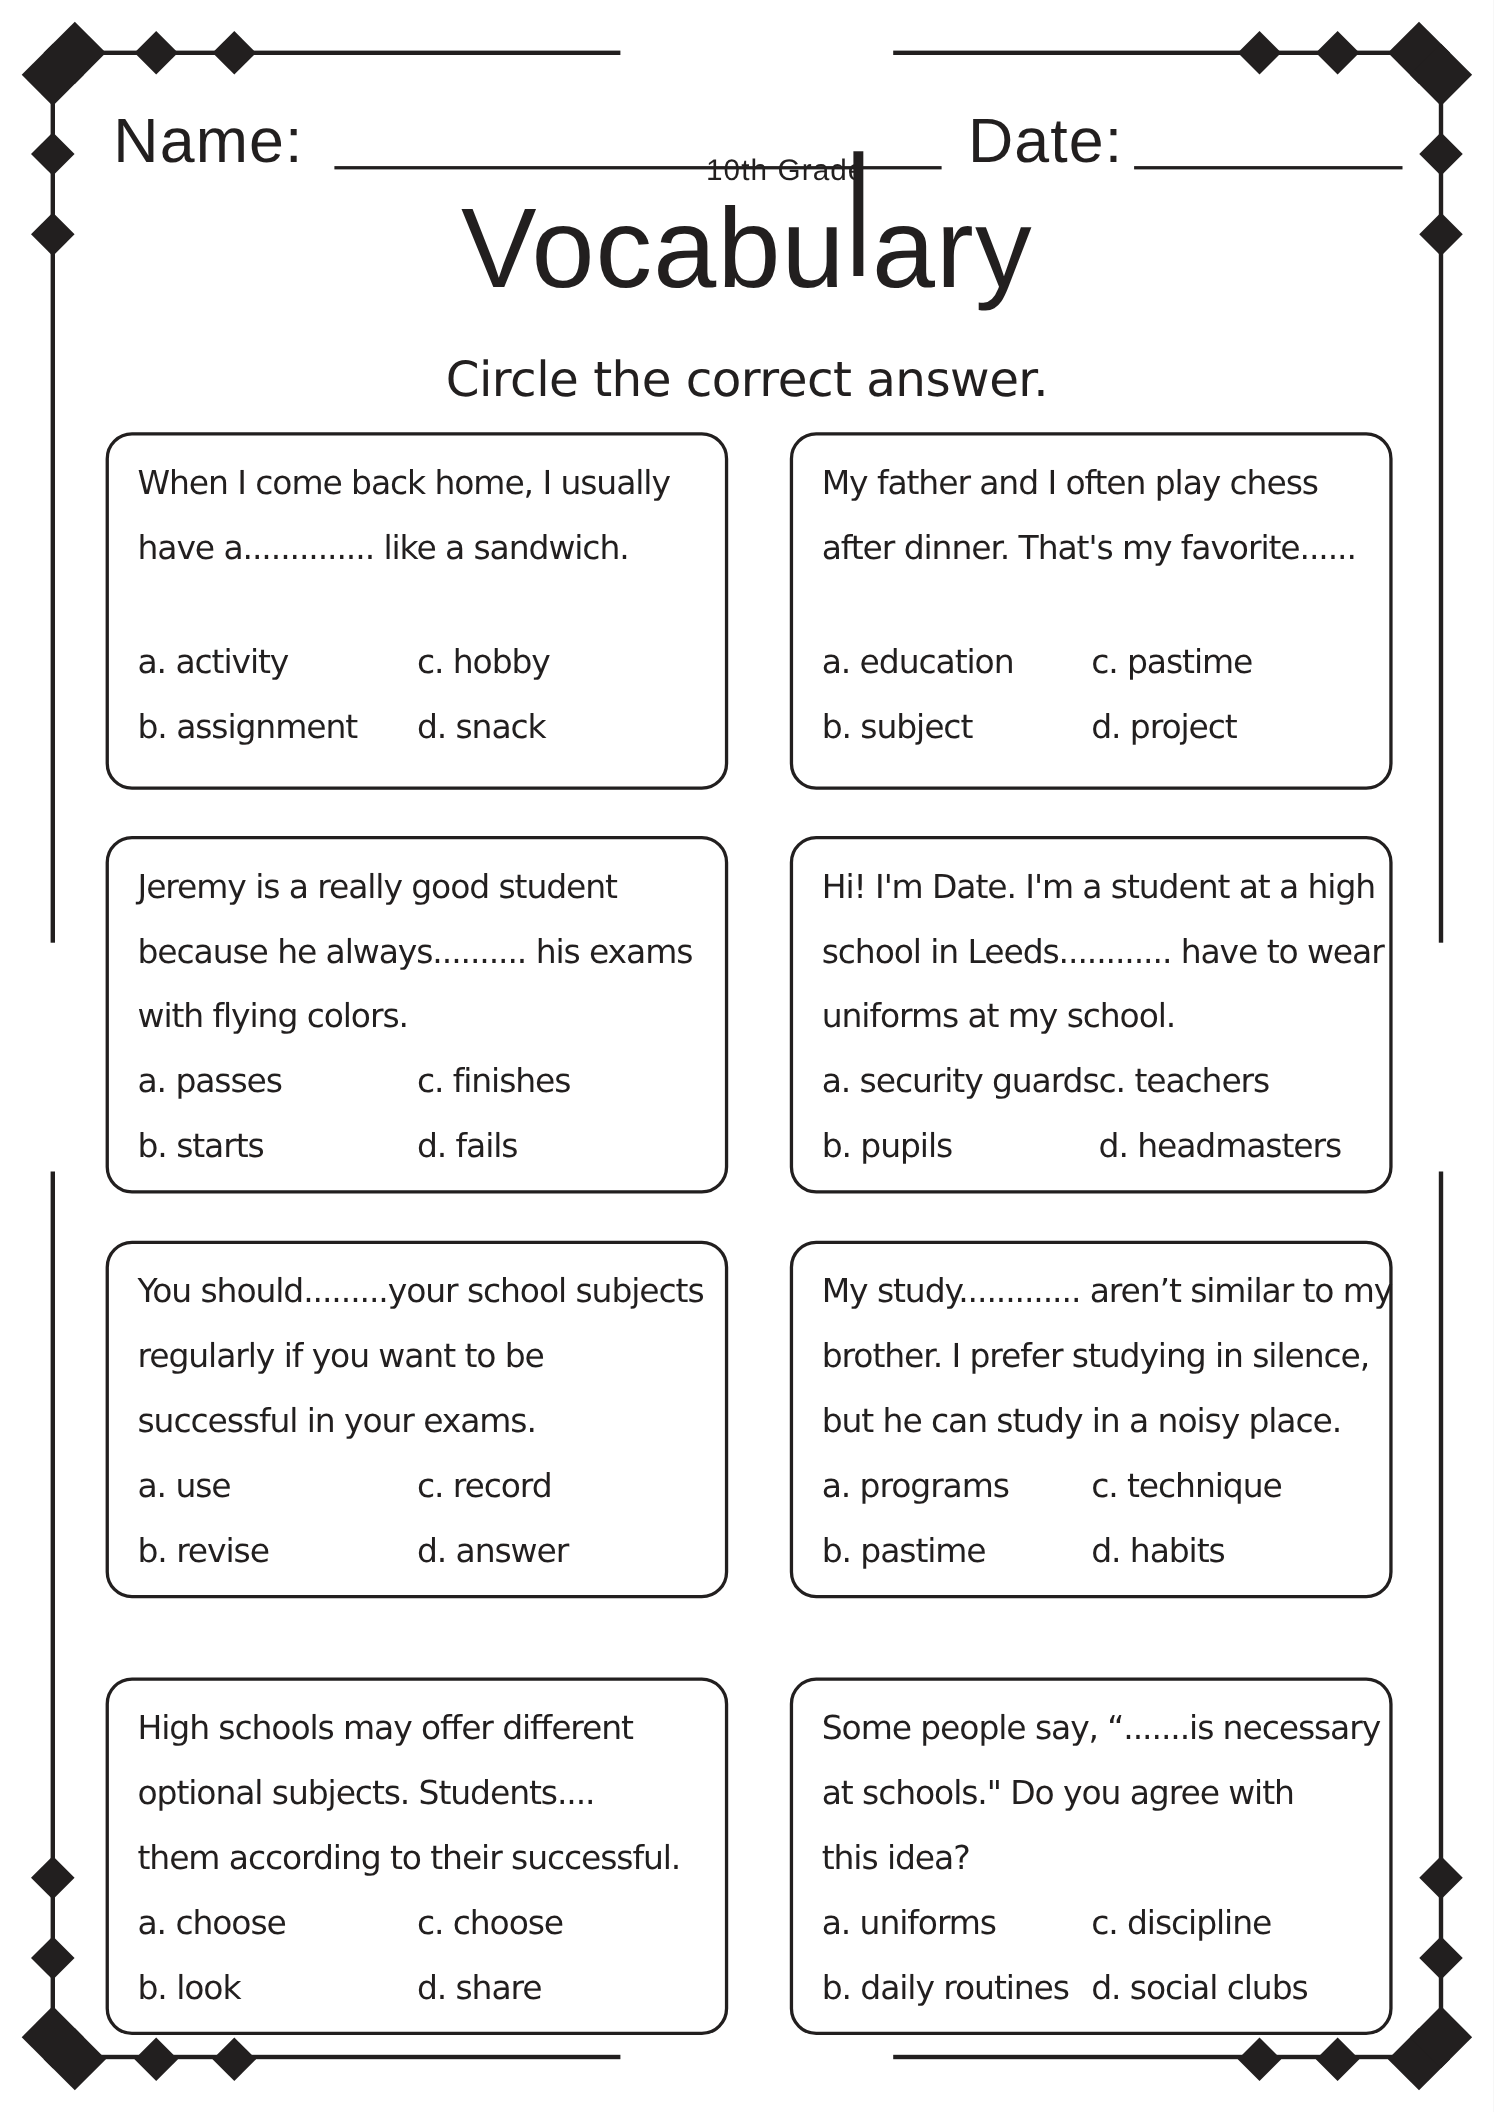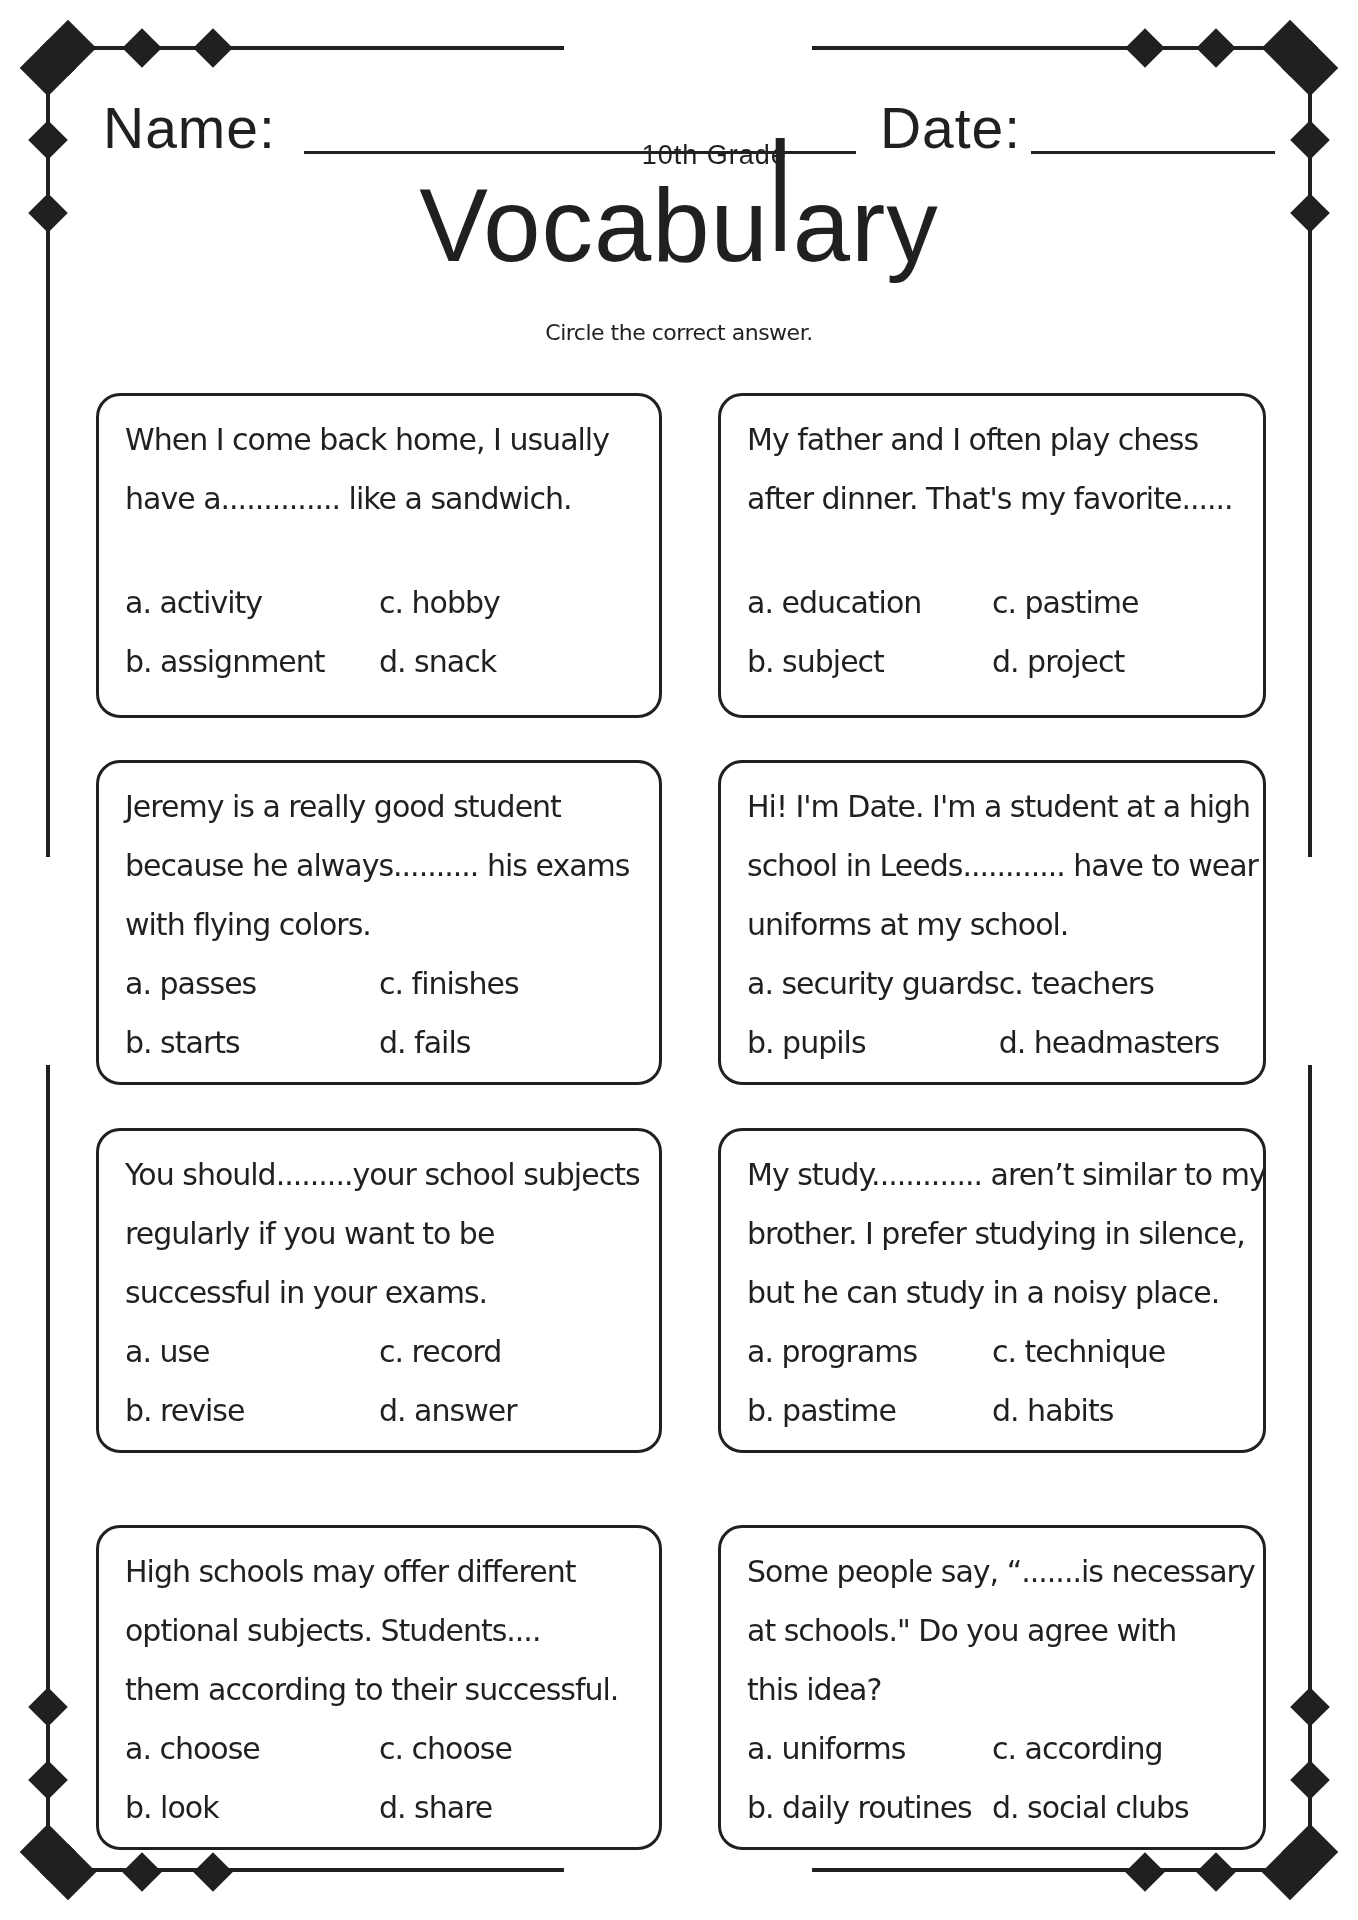--- a/index.html
+++ b/index.html
@@ -29,21 +29,21 @@
     position:relative; display:inline-block;
     font-family:"Liberation Sans", sans-serif; font-size:103px; letter-spacing:1px; line-height:1.05;
   }
   .grade{
     position:absolute; top:-31px; right:152px; white-space:nowrap;
     font-size:27px; letter-spacing:1px;
   }
   .tall-l{display:inline-block; transform:scaleY(1.52); transform-origin:50% 100%;}
   .instruction{
     position:absolute; top:320px; left:0; width:100%; text-align:center;
-    font-size:22px; letter-spacing:-0.5px;
+    font-size:44px; letter-spacing:-0.5px;
   }
   
   .qbox{
     position:absolute; box-sizing:border-box;
     border:3.5px solid var(--ink); border-radius:24px;
     height:325px; padding:14px 26px 0 26px;
     display:flex; flex-direction:column;
   }
   .qbox.c1{left:96px;  width:566px;}
   .qbox.c2{left:718px; width:548px;}
@@ -191,19 +191,19 @@
       <div class="opt">d. share</div>
     </div>
   </div>
 
   <div class="qbox c2 r4">
     <div class="qline">Some people say, “.......is necessary</div>
     <div class="qline">at schools." Do you agree with</div>
     <div class="qline">this idea?</div>
     <div class="opts">
       <div class="opt">a. uniforms</div>
-      <div class="opt">c. according</div>
+      <div class="opt">c. discipline</div>
       <div class="opt">b. daily routines</div>
       <div class="opt">d. social clubs</div>
     </div>
   </div>
 
 </div>
 
 </body></html>

